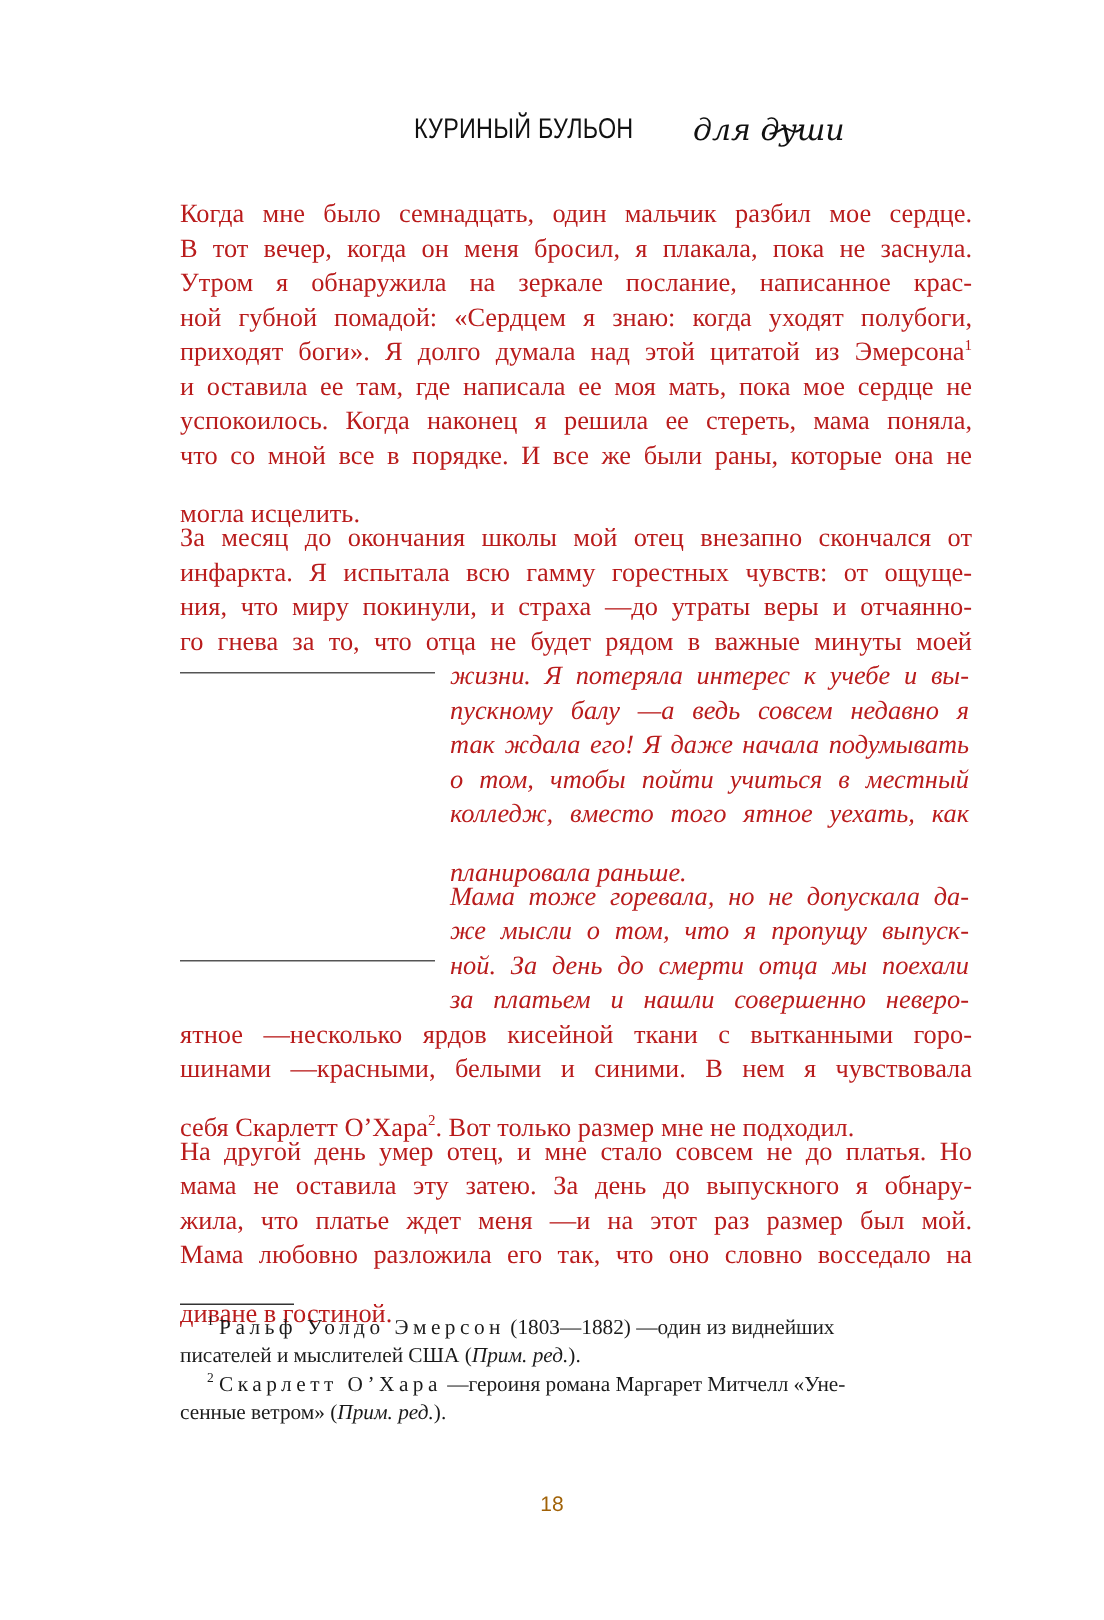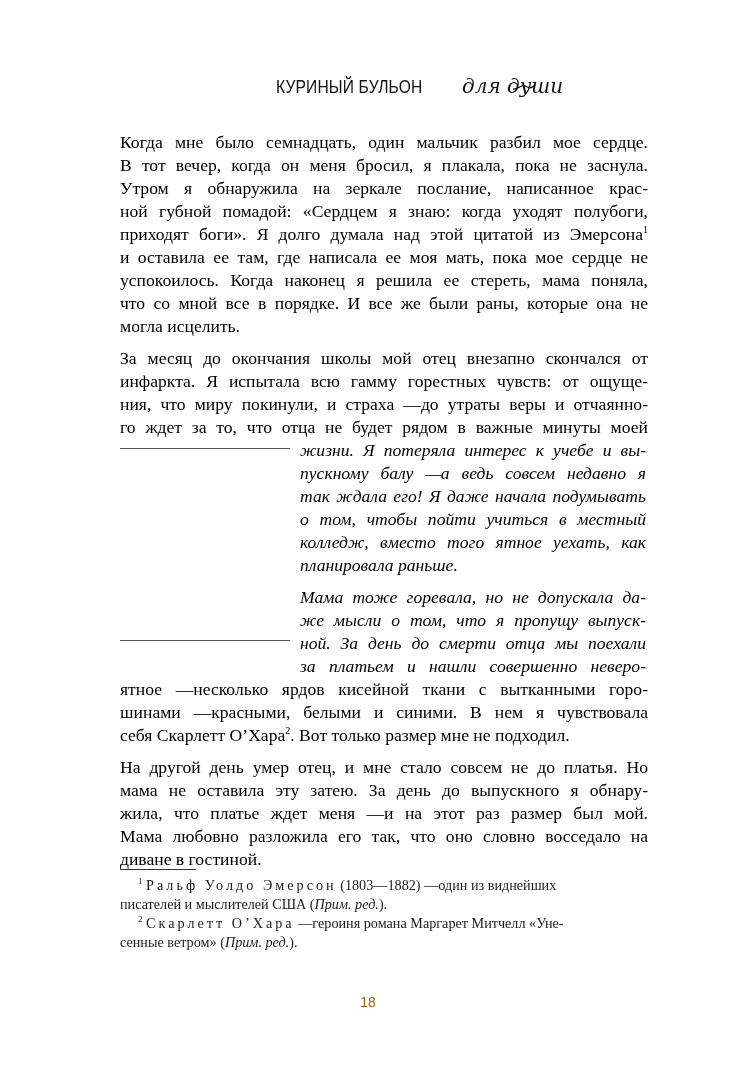--- a/index.html
+++ b/index.html
@@ -34,23 +34,23 @@
 
   
   .line {
     position: absolute;
     font-family: "Liberation Serif", serif;
     font-size: 17.6px;
     line-height: 23px;
     white-space: nowrap;
     text-align: justify;
     text-align-last: justify;
-    color: #000000;
+    color: #b91c1c;
   }
-  .line.last { text-align-last: left; }
+  .line.last { text-align-last: left; margin-top: 16px; }
   .full { left: 120px; width: 528px; }
   .narrow { left: 300px; width: 346px; font-style: italic; }
   sup { font-size: 10px; line-height: 0; vertical-align: super; }
 
   
   .pull-rule { position: absolute; left: 120px; width: 170px; height: 0; border-top: 1px solid #555; }
   .pull-quote {
     position: absolute; left: 118px; top: 461px; width: 172px;
     font-family: "DejaVu Sans", sans-serif;
     font-size: 13.6px; line-height: 23.2px;
@@ -98,21 +98,21 @@
     <div class="line full" style="top:246px">и оставила ее там, где написала ее моя мать, пока мое сердце не</div>
     <div class="line full" style="top:269px">успокоилось. Когда наконец я решила ее стереть, мама поняла,</div>
     <div class="line full" style="top:292px">что со мной все в порядке. И все же были раны, которые она не</div>
     <div class="line full last" style="top:315px">могла исцелить.</div>
   </div>
 
   <div>
     <div class="line full" style="top:347px">За месяц до окончания школы мой отец внезапно скончался от</div>
     <div class="line full" style="top:370px">инфаркта. Я испытала всю гамму горестных чувств: от ощуще-</div>
     <div class="line full" style="top:393px">ния, что миру покинули, и страха —до утраты веры и отчаянно-</div>
-    <div class="line full" style="top:416px">го ждет за то, что отца не будет рядом в важные минуты моей</div>
+    <div class="line full" style="top:416px">го гнева за то, что отца не будет рядом в важные минуты моей</div>
     <div class="line narrow" style="top:439px">жизни. Я потеряла интерес к учебе и вы-</div>
     <div class="line narrow" style="top:462px">пускному балу —а ведь совсем недавно я</div>
     <div class="line narrow" style="top:485px">так ждала его! Я даже начала подумывать</div>
     <div class="line narrow" style="top:508px">о том, чтобы пойти учиться в местный</div>
     <div class="line narrow" style="top:531px">колледж, вместо того ятное уехать, как</div>
     <div class="line narrow last" style="top:554px">планировала раньше.</div>
   </div>
 
   <div class="pull-rule" style="top:448px"></div>
   <div class="pull-rule" style="top:640px"></div>

